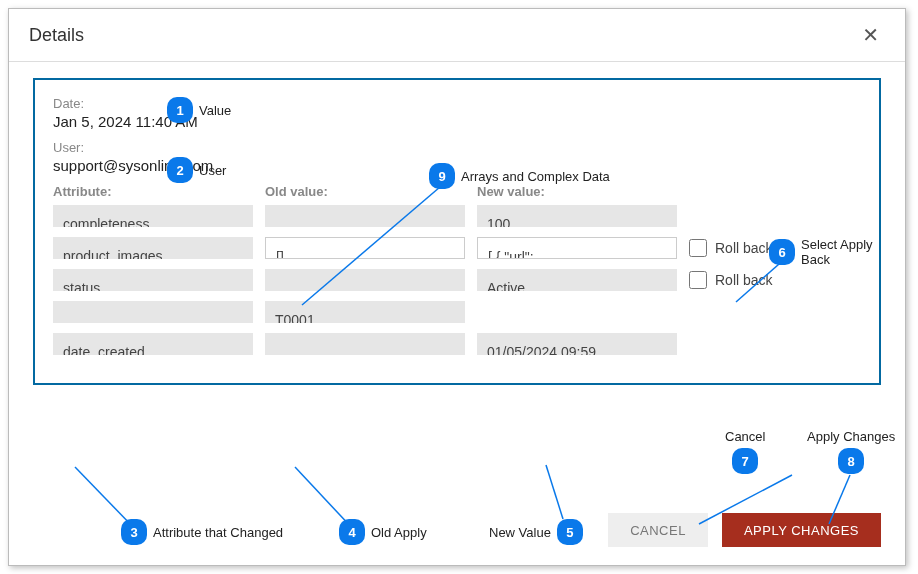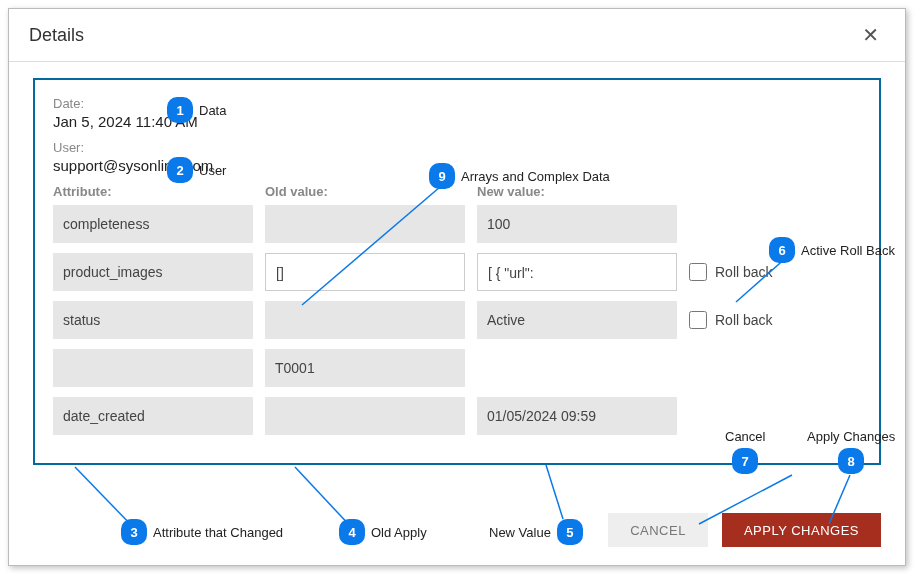--- a/index.html
+++ b/index.html
@@ -66,21 +66,21 @@
   }
   .row {
     display: grid;
     grid-template-columns: 200px 200px 200px 180px;
     column-gap: 12px;
     align-items: center;
     margin-bottom: 10px;
   }
   .cell {
     background: #e6e6e6;
-    height: 38px;
+    height: 22px;
     line-height: 38px;
     padding: 0 10px;
     font-size: 14px;
     color: #444;
     overflow: hidden;
     white-space: nowrap;
     text-overflow: ellipsis;
   }
   .cell.input-like {
     background: #fff;
@@ -233,41 +233,41 @@
     <line x1="778" y1="248" x2="727" y2="293"></line>
     <line x1="66" y1="458" x2="126" y2="520"></line>
     <line x1="286" y1="458" x2="344" y2="520"></line>
     <line x1="537" y1="456" x2="554" y2="510"></line>
     <line x1="783" y1="466" x2="690" y2="515"></line>
     <line x1="841" y1="466" x2="820" y2="515"></line>
   </svg>
 
   <div class="callout" style="left:158px; top:88px;">
       <span class="badge">1</span>
-      <span class="label">Data</span>
+      <span class="label">Value</span>
     </div>
   <div class="callout" style="left:158px; top:148px;">
       <span class="badge">2</span>
       <span class="label">User</span>
     </div>
   <div class="callout" style="left:112px; top:510px;">
       <span class="badge">3</span>
       <span class="label">Attribute that Changed</span>
     </div>
   <div class="callout" style="left:330px; top:510px;">
       <span class="badge">4</span>
       <span class="label">Old Apply</span>
     </div>
   <div class="callout" style="left:480px; top:510px; flex-direction:row-reverse;">
       <span class="badge">5</span>
       <span class="label">New Value</span>
     </div>
   <div class="callout" style="left:760px; top:228px;">
       <span class="badge">6</span>
-      <span class="label">Active Roll Back</span>
+      <span class="label">Select Apply Back</span>
     </div>
   <div class="callout" style="left:716px; top:420px; flex-direction:column; gap:4px;">
       <span class="label">Cancel</span>
       <span class="badge">7</span>
     </div>
   <div class="callout" style="left:798px; top:420px; flex-direction:column; gap:4px;">
       <span class="label">Apply Changes</span>
       <span class="badge">8</span>
     </div>
   <div class="callout" style="left:420px; top:154px;">

